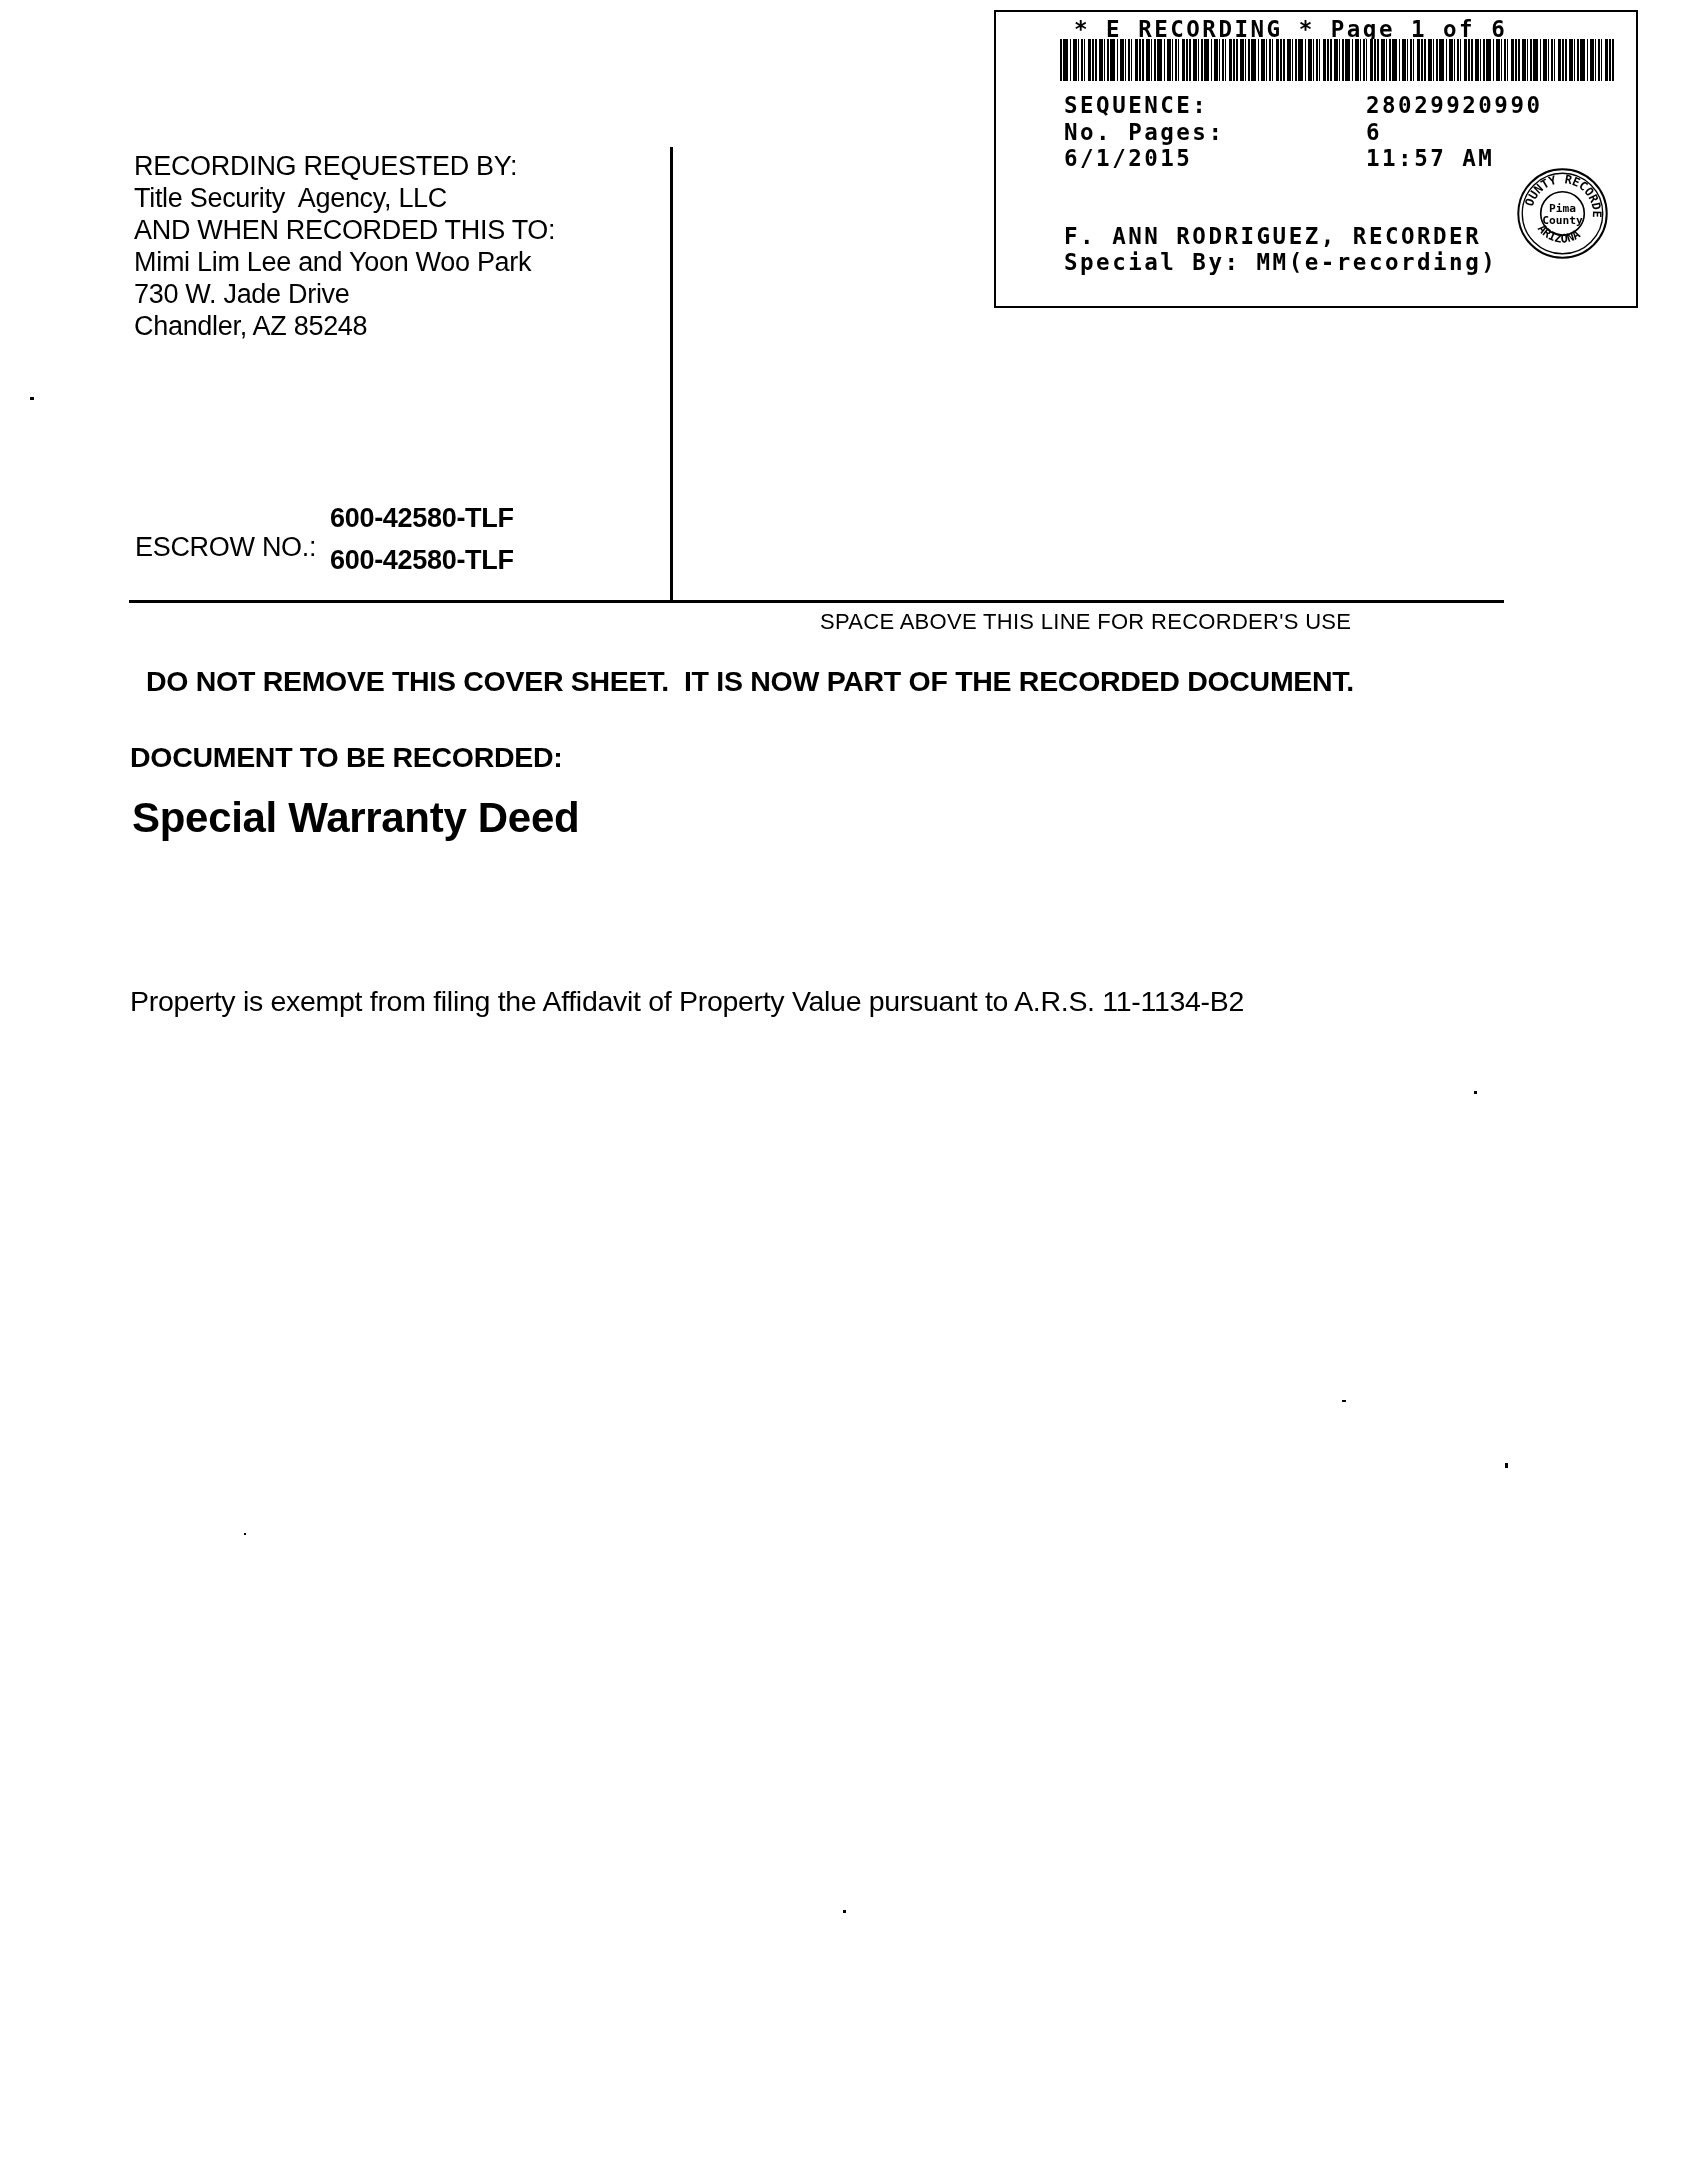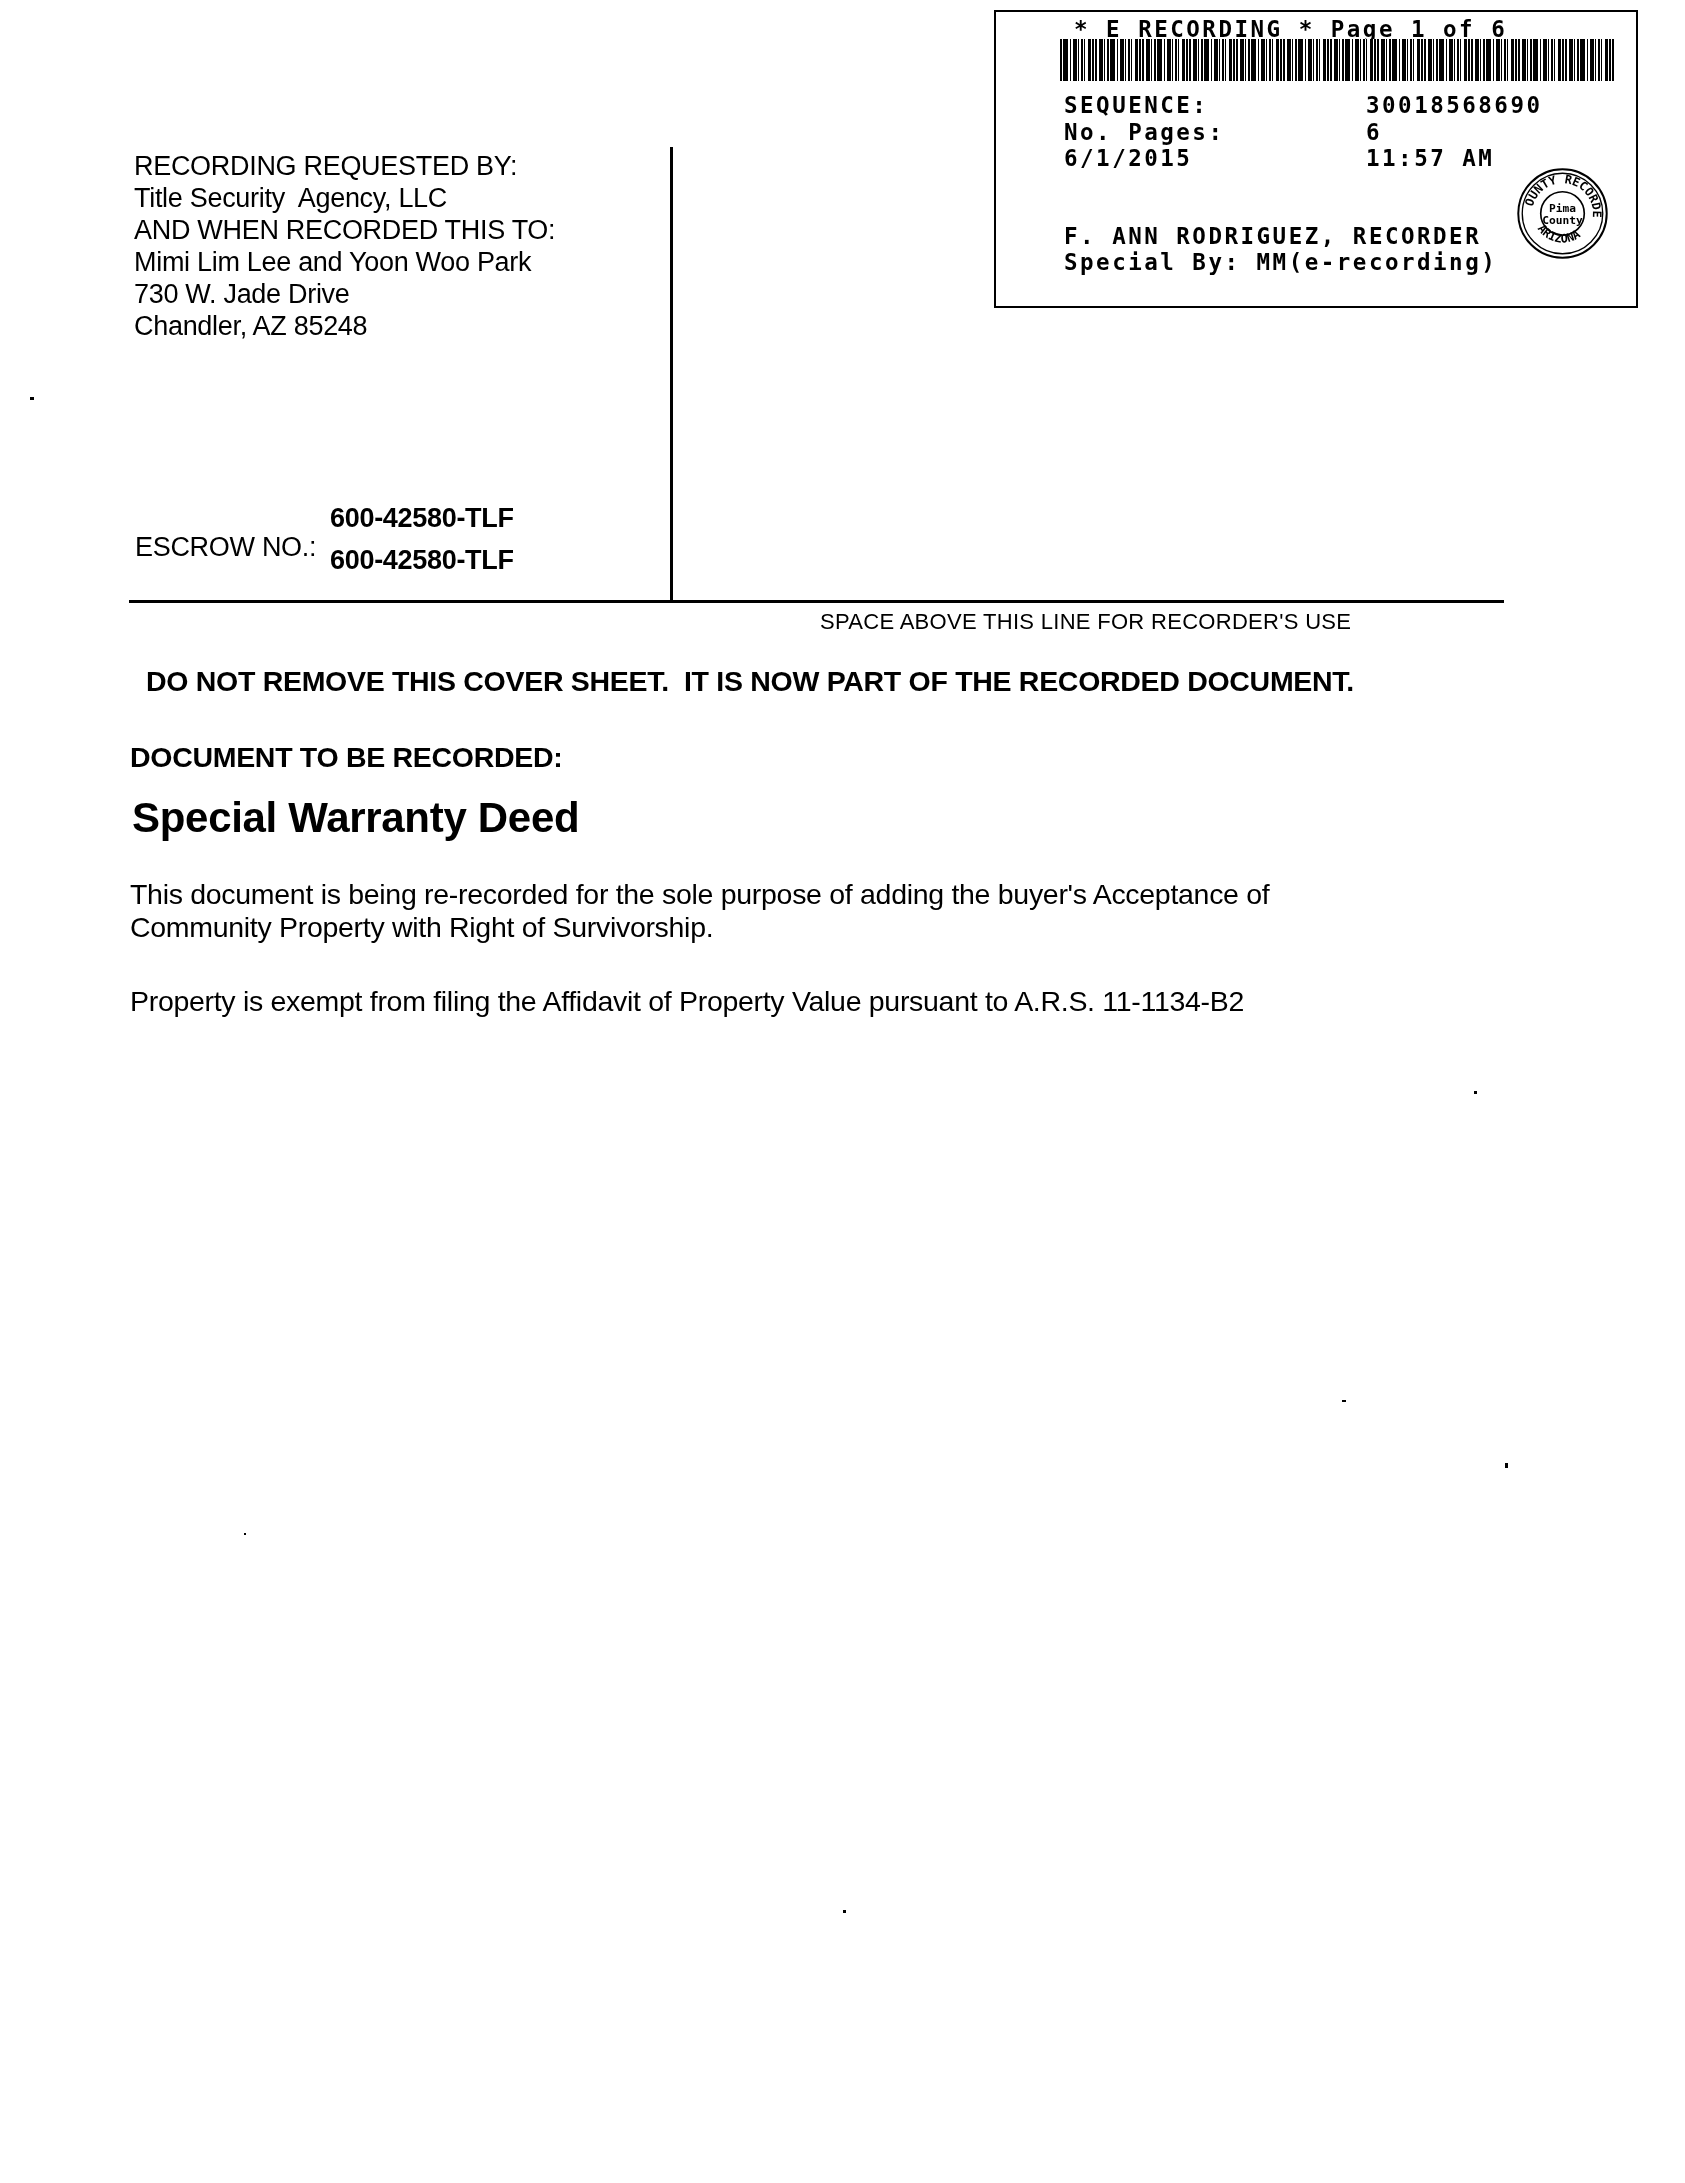--- a/index.html
+++ b/index.html
@@ -185,33 +185,29 @@
   <div class="escrow-value l2">600-42580-TLF</div>
 
   <div class="vdivider"></div>
   <div class="hrule"></div>
   <div class="space-note">SPACE ABOVE THIS LINE FOR RECORDER'S USE</div>
 
   <div class="notice-remove">DO NOT REMOVE THIS COVER SHEET.  IT IS NOW PART OF THE RECORDED DOCUMENT.</div>
   <div class="notice-doc">DOCUMENT TO BE RECORDED:</div>
 
   <h1 class="doc-title">Special Warranty Deed</h1>
-  <div class="para1">
-    <div>This document is being re-recorded for the sole purpose of adding the buyer's Acceptance of</div>
-    <div>Community Property with Right of Survivorship.</div>
-  </div>
   <div class="para2">Property is exempt from filing the Affidavit of Property Value pursuant to A.R.S. 11-1134-B2</div>
 
   <div class="recorder-box">
     <div class="rb-title">* E RECORDING * Page 1 of 6</div>
     <div class="rb-barcode"></div>
 
     <div class="rb-row r0">
       <span class="lbl">SEQUENCE:</span>
-      <span class="val">30018568690</span>
+      <span class="val">28029920990</span>
     </div>
     <div class="rb-row r1">
       <span class="lbl">No. Pages:</span>
       <span class="val">6</span>
     </div>
     <div class="rb-row r2">
       <span class="lbl">6/1/2015</span>
       <span class="val">11:57 AM</span>
     </div>
 

